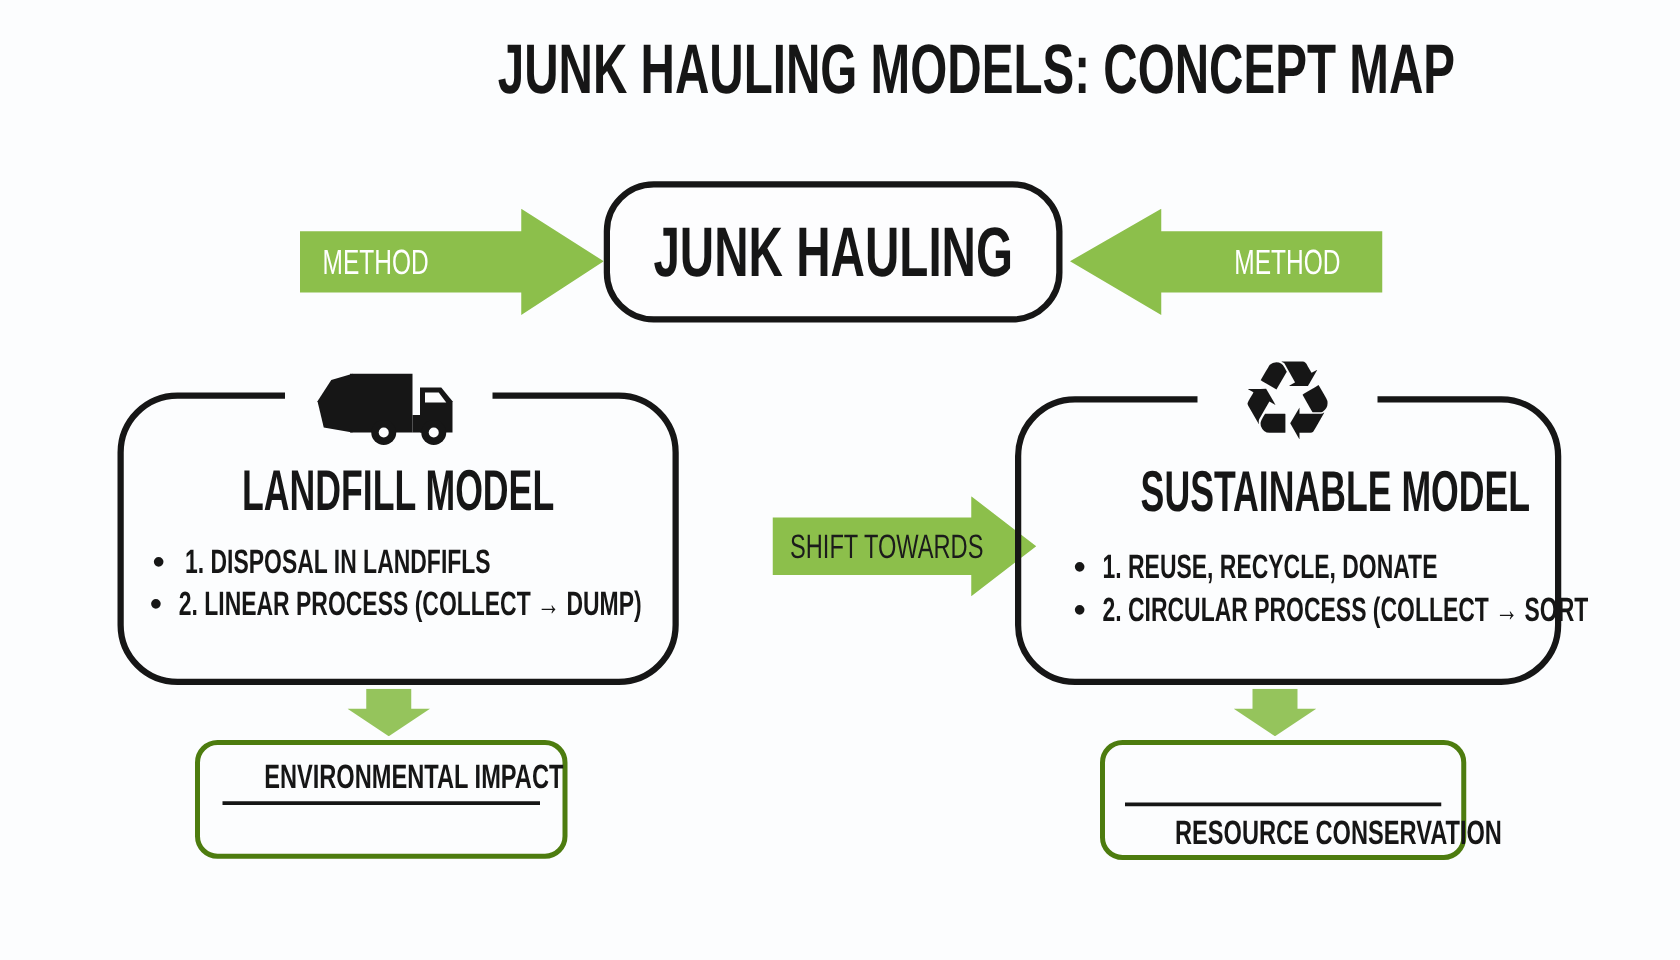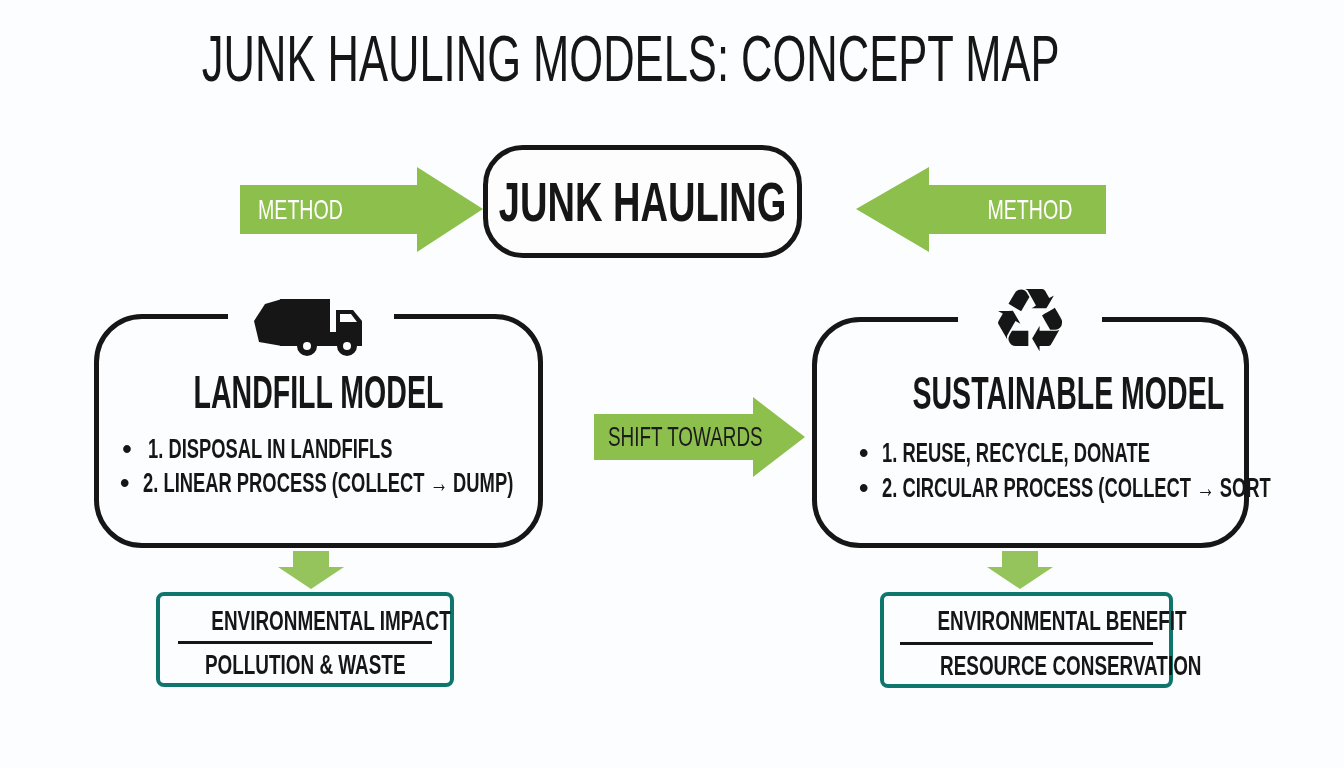--- a/index.html
+++ b/index.html
@@ -13,26 +13,26 @@
   }
   .abs { position:absolute; }
   
   .cx { display:inline-block; white-space:nowrap; transform:scaleX(var(--sx,.68)); }
   .cx-c { transform-origin:50% 50%; }
   .cx-l { transform-origin:0 50%; }
   .cx-r { transform-origin:100% 50%; }
 
   .page-title {
     left:0; right:0; top:26px;
-    text-align:left;
-    font-size:64px; font-weight:400; line-height:1.05;
+    text-align:right;
+    font-size:56px; font-weight:700; line-height:1.05;
   }
 
   .center-node {
-    left:483px; top:145px; width:319px; height:113px;
+    left:483px; top:145px; width:367px; height:113px;
     border:5px solid #161616; border-radius:40px;
     background:#fdfdfe;
     display:flex; align-items:center; justify-content:center;
     font-size:56px; font-weight:700;
   }
 
   .arrow-wrap { pointer-events:none; }
   .arrow-label {
     position:absolute;
     font-weight:400;
@@ -62,21 +62,21 @@
   .icon-chip {
     background:#fcfdfe; z-index:3;
     display:flex; align-items:center; justify-content:center;
   }
   .recycle-glyph {
     font-family:"DejaVu Sans",sans-serif;
     font-size:88px; line-height:84px; color:#161616;
   }
 
   .outcome-box {
-    border:4px solid #0f766e; border-radius:8px;
+    border:4px solid #4d7c0f; border-radius:18px;
     background:transparent;
   }
   .outcome-line {
     position:absolute; left:0; right:0; text-align:center;
     font-size:27px; font-weight:700; line-height:30px;
   }
   .outcome-divider {
     position:absolute; height:0;
     border-top:3px solid #161616;
   }
@@ -135,21 +135,21 @@
       <polygon points="84,16 101,16 110,27 110,52 84,52"></polygon>
       <circle cx="55" cy="52" r="10"></circle>
       <circle cx="95" cy="52" r="10"></circle>
     </g>
     <polygon points="88,20 99,20 105,28 88,28" fill="#fcfdfe"></polygon>
     <circle cx="55" cy="52" r="4" fill="#fcfdfe"></circle>
     <circle cx="95" cy="52" r="4" fill="#fcfdfe"></circle>
   </svg>
 </div>
 
-<div class="abs arrow-wrap" style="left:594px; top:397px; width:211px; height:80px;">
+<div class="abs arrow-wrap" style="left:618px; top:397px; width:211px; height:80px;">
   <svg width="211" height="80" viewBox="0 0 211 80">
     <polygon points="0,17 159,17 159,0 211,40 159,80 159,63 0,63" fill="#8cbf4b"></polygon>
   </svg>
   <span class="arrow-label shift-label">
     <span class="cx cx-l" style="--sx:.7">SHIFT TOWARDS</span>
   </span>
 </div>
 
 <div class="abs model-box" style="left:812px; top:317px; width:437px; height:231px;">
   <div class="model-title" style="top:48px;">
@@ -181,26 +181,20 @@
   <svg width="66" height="38" viewBox="0 0 66 38">
     <polygon points="15,0 51,0 51,16 66,16 33,38 0,16 15,16" fill="#95c45c"></polygon>
   </svg>
 </div>
 
 <div class="abs outcome-box" style="left:156px; top:592px; width:298px; height:95px;">
   <div class="outcome-line" style="top:10px;">
     <span class="cx cx-c" style="--sx:.7">ENVIRONMENTAL IMPACT</span>
   </div>
   <div class="outcome-divider" style="top:45px; left:18px; right:18px;"></div>
-  <div class="outcome-line" style="top:54px;">
-    <span class="cx cx-c" style="--sx:.7">POLLUTION &amp; WASTE</span>
-  </div>
 </div>
 
 <div class="abs outcome-box" style="left:880px; top:592px; width:293px; height:96px;">
-  <div class="outcome-line" style="top:10px;">
-    <span class="cx cx-c" style="--sx:.7">ENVIRONMENTAL BENEFIT</span>
-  </div>
   <div class="outcome-divider" style="top:46px; left:16px; right:16px;"></div>
   <div class="outcome-line" style="top:55px;text-align:right;">
     <span class="cx cx-c" style="--sx:.7">RESOURCE CONSERVATION</span>
   </div>
 </div>
 
 </body></html>

